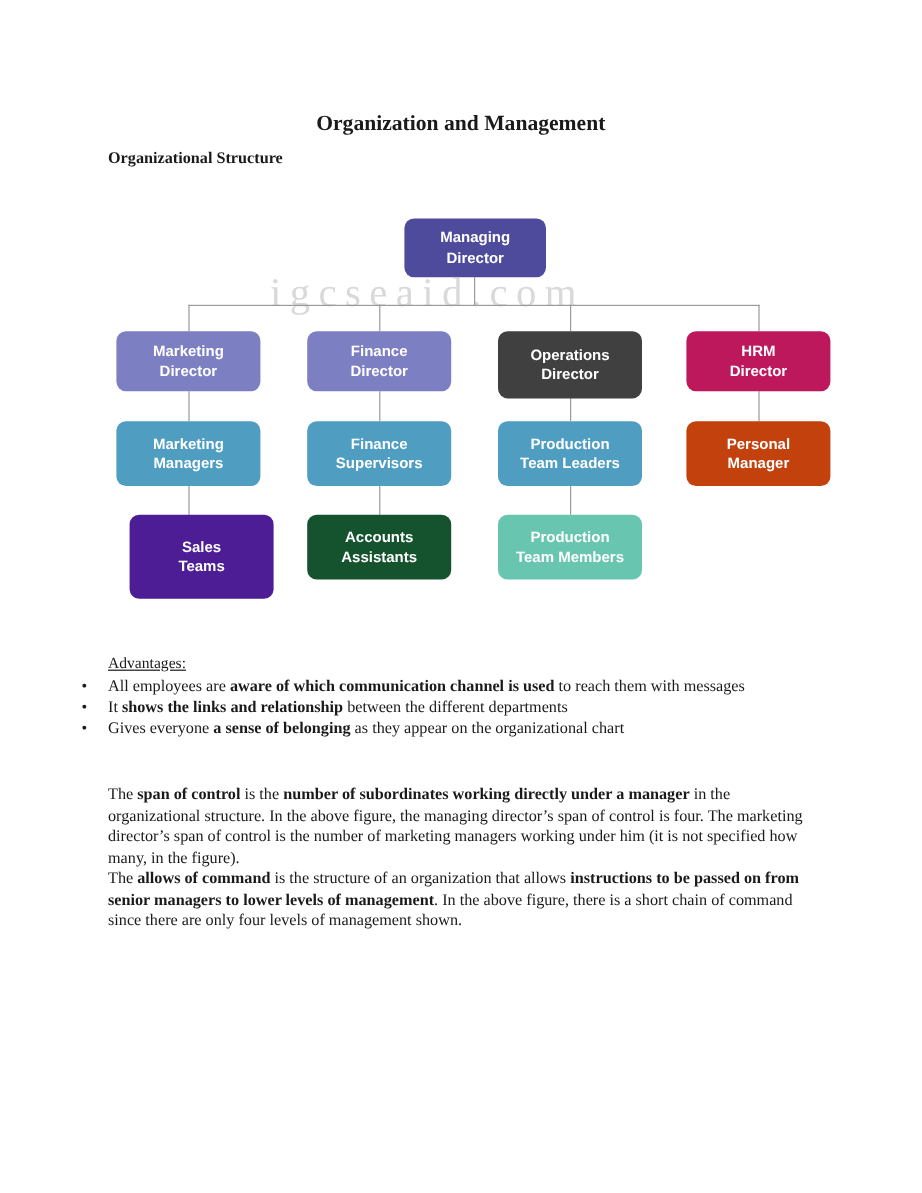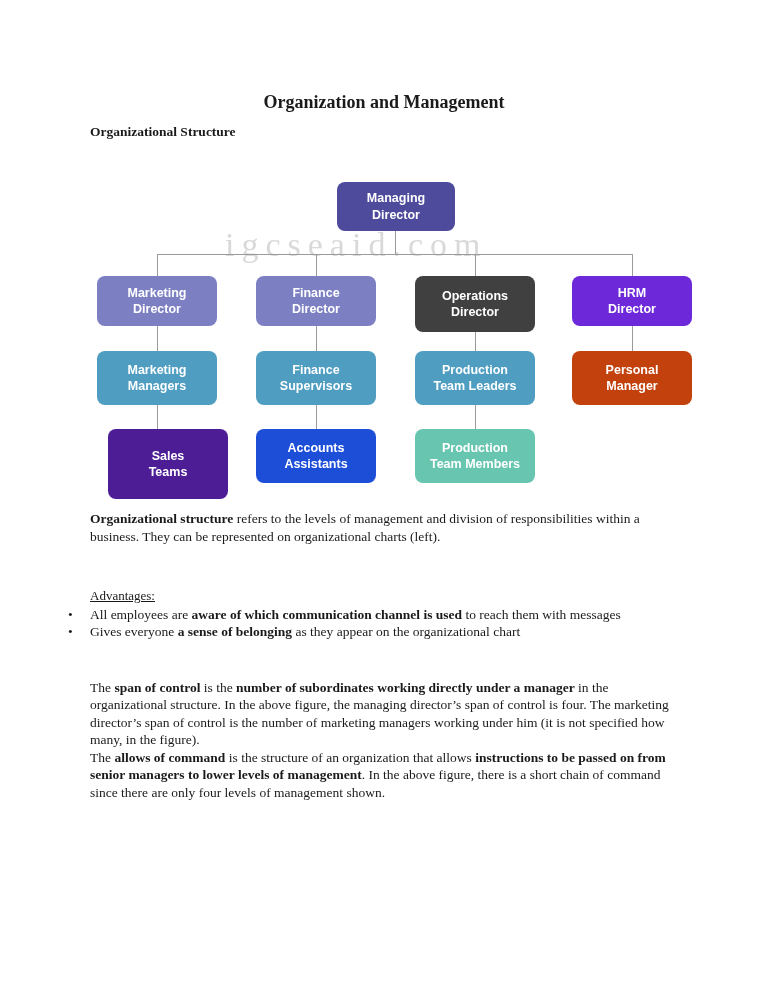--- a/index.html
+++ b/index.html
@@ -63,46 +63,46 @@
 
     <div class="node" style="left: 337px; top: 42px; width: 118px; height: 49px; background: rgb(78, 75, 157);">Managing
 Director</div>
 
     <div class="node" style="left: 97px; top: 136px; width: 120px; height: 50px; background: rgb(124, 127, 194);">Marketing
 Director</div>
     <div class="node" style="left: 256px; top: 136px; width: 120px; height: 50px; background: rgb(124, 127, 194);">Finance
 Director</div>
     <div class="node" style="left: 415px; top: 136px; width: 120px; height: 56px; background: #404040;">Operations
 Director</div>
-    <div class="node" style="left: 572px; top: 136px; width: 120px; height: 50px; background: #6d28d9;">HRM
+    <div class="node" style="left: 572px; top: 136px; width: 120px; height: 50px; background: #be185d;">HRM
 Director</div>
 
     <div class="node" style="left: 97px; top: 211px; width: 120px; height: 54px; background: rgb(79, 157, 193);">Marketing
 Managers</div>
     <div class="node" style="left: 256px; top: 211px; width: 120px; height: 54px; background: rgb(79, 157, 193);">Finance
 Supervisors</div>
     <div class="node" style="left: 415px; top: 211px; width: 120px; height: 54px; background: rgb(79, 157, 193);">Production
 Team Leaders</div>
     <div class="node" style="left: 572px; top: 211px; width: 120px; height: 54px; background: #c2410c;">Personal
 Manager</div>
 
     <div class="node" style="left: 108px; top: 289px; width: 120px; height: 70px; background: #4c1d95;">Sales
 Teams</div>
-    <div class="node" style="left: 256px; top: 289px; width: 120px; height: 54px; background: #1d4ed8;">Accounts
+    <div class="node" style="left: 256px; top: 289px; width: 120px; height: 54px; background: #14532d;">Accounts
 Assistants</div>
     <div class="node" style="left: 415px; top: 289px; width: 120px; height: 54px; background: rgb(104, 197, 176);">Production
 Team Members</div>
   </div>
 
-  <p class="para p1"><span class="b">Organizational structure</span><span> refers to the levels of management and division of responsibilities within a business. They can be represented on organizational charts (left).</span></p>
 
   <div class="adv">Advantages:</div>
 
   <ul class="bullets">
     <li><span>All employees are </span><span class="b">aware of which communication channel is used</span><span> to reach them with messages</span></li>
+    <li><span>It </span><span class="b">shows the links and relationship</span><span> between the different departments</span></li>
     <li><span>Gives everyone </span><span class="b">a sense of belonging</span><span> as they appear on the organizational chart</span></li>
   </ul>
 
   <p class="para p2"><span>The </span><span class="b">span of control</span><span> is the </span><span class="b">number of subordinates working directly under a manager</span><span> in the organizational structure. In the above figure, the managing director’s span of control is four. The marketing director’s span of control is the number of marketing managers working under him (it is not specified how many, in the figure).</span></p>
 
   <p class="para p3"><span>The </span><span class="b">allows of command</span><span> is the structure of an organization that allows </span><span class="b">instructions to be passed on from senior managers to lower levels of management</span><span>. In the above figure, there is a short chain of command since there are only four levels of management shown.</span></p>
 
 </div>
 
 </body></html>

